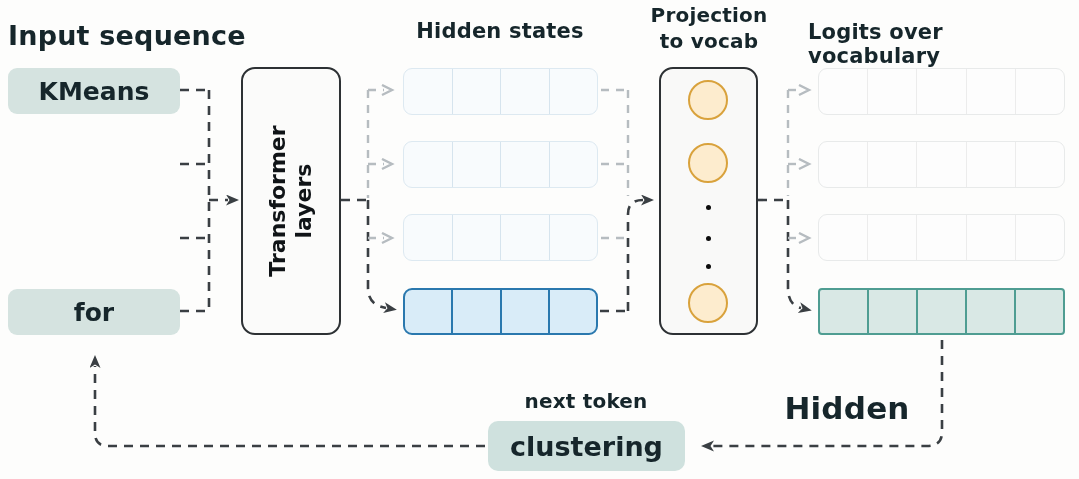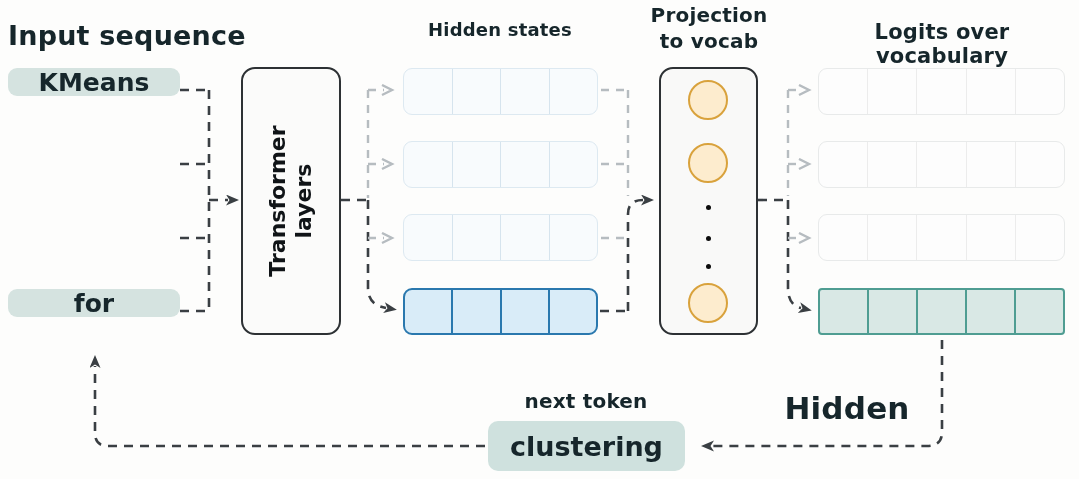--- a/index.html
+++ b/index.html
@@ -24,27 +24,27 @@
     --cluster-fill:#cfe1de;
   }
   html,body{margin:0;padding:0;}
   body{font-family:"DejaVu Sans","Liberation Sans",sans-serif;background:#fff;}
   .canvas{position:relative;width:1079px;height:479px;background:var(--bg);overflow:hidden;}
   .abs{position:absolute;}
   svg.wires{position:absolute;left:0;top:0;width:1079px;height:479px;}
 
   .title{color:var(--ink);font-weight:bold;letter-spacing:.2px;}
   .t-input{left:8px;top:20px;font-size:27px;}
-  .t-hidden{left:400px;top:19px;width:200px;text-align:center;font-size:18px;}
+  .t-hidden{left:400px;top:19px;width:200px;text-align:center;font-size:21px;}
   .t-proj{left:645px;top:2px;width:128px;text-align:center;font-size:20px;line-height:26px;}
-  .t-logits{left:808px;top:20px;width:268px;text-align:center;font-size:21px;}
+  .t-logits{left:808px;top:20px;width:268px;font-size:21px;}
   .t-next{left:486px;top:389px;width:200px;text-align:center;font-size:20px;}
   .t-argmax{left:762px;top:390px;width:170px;text-align:center;font-size:31px;}
 
-  .token{left:8px;width:172px;height:28px;background:var(--token-fill);border-radius:9px;
+  .token{left:8px;width:172px;height:46px;background:var(--token-fill);border-radius:9px;
          display:flex;align-items:center;justify-content:center;
          font-size:25px;font-weight:bold;color:var(--ink);}
 
   .bigbox{background:var(--box-fill);border:2.5px solid var(--box-border);border-radius:14px;
           box-sizing:border-box;display:flex;align-items:center;justify-content:center;}
   .transformer{left:241px;top:67px;width:100px;height:268px;}
   .vtext{transform:rotate(-90deg);white-space:nowrap;text-align:center;
          font-size:22px;font-weight:bold;color:#101417;line-height:26px;}
 
   .row{box-sizing:border-box;display:flex;border-radius:9px;overflow:hidden;}

